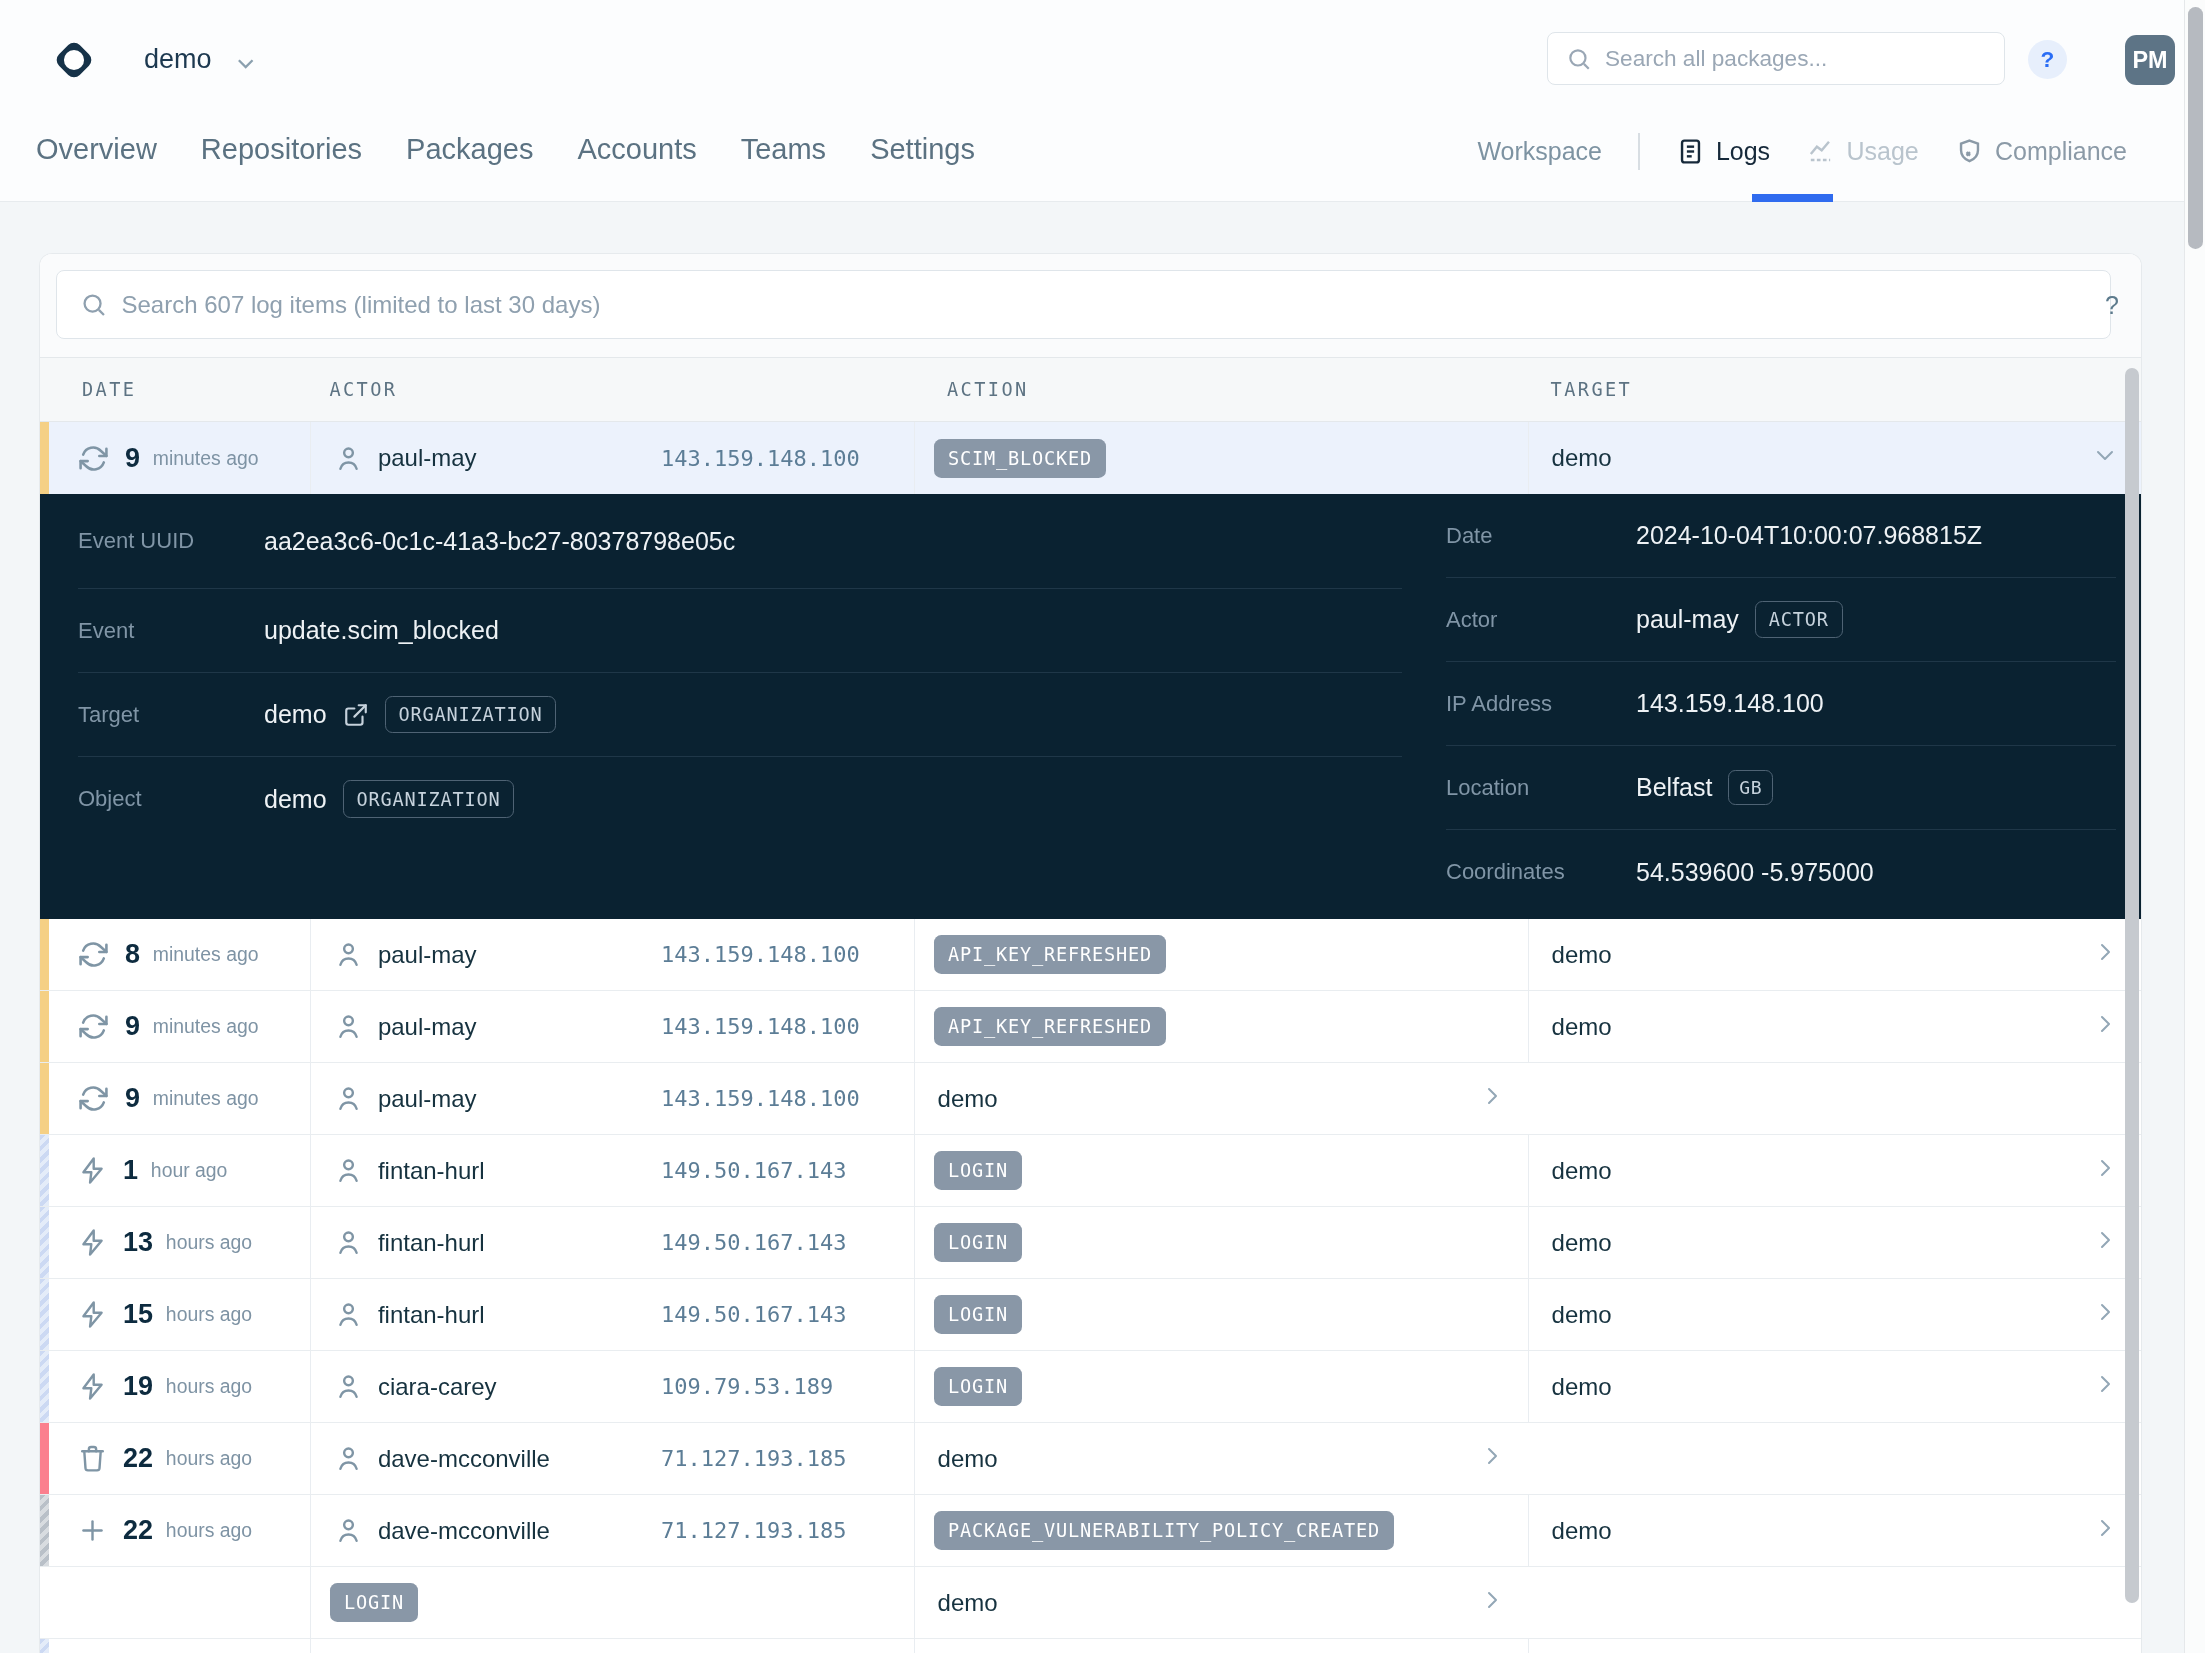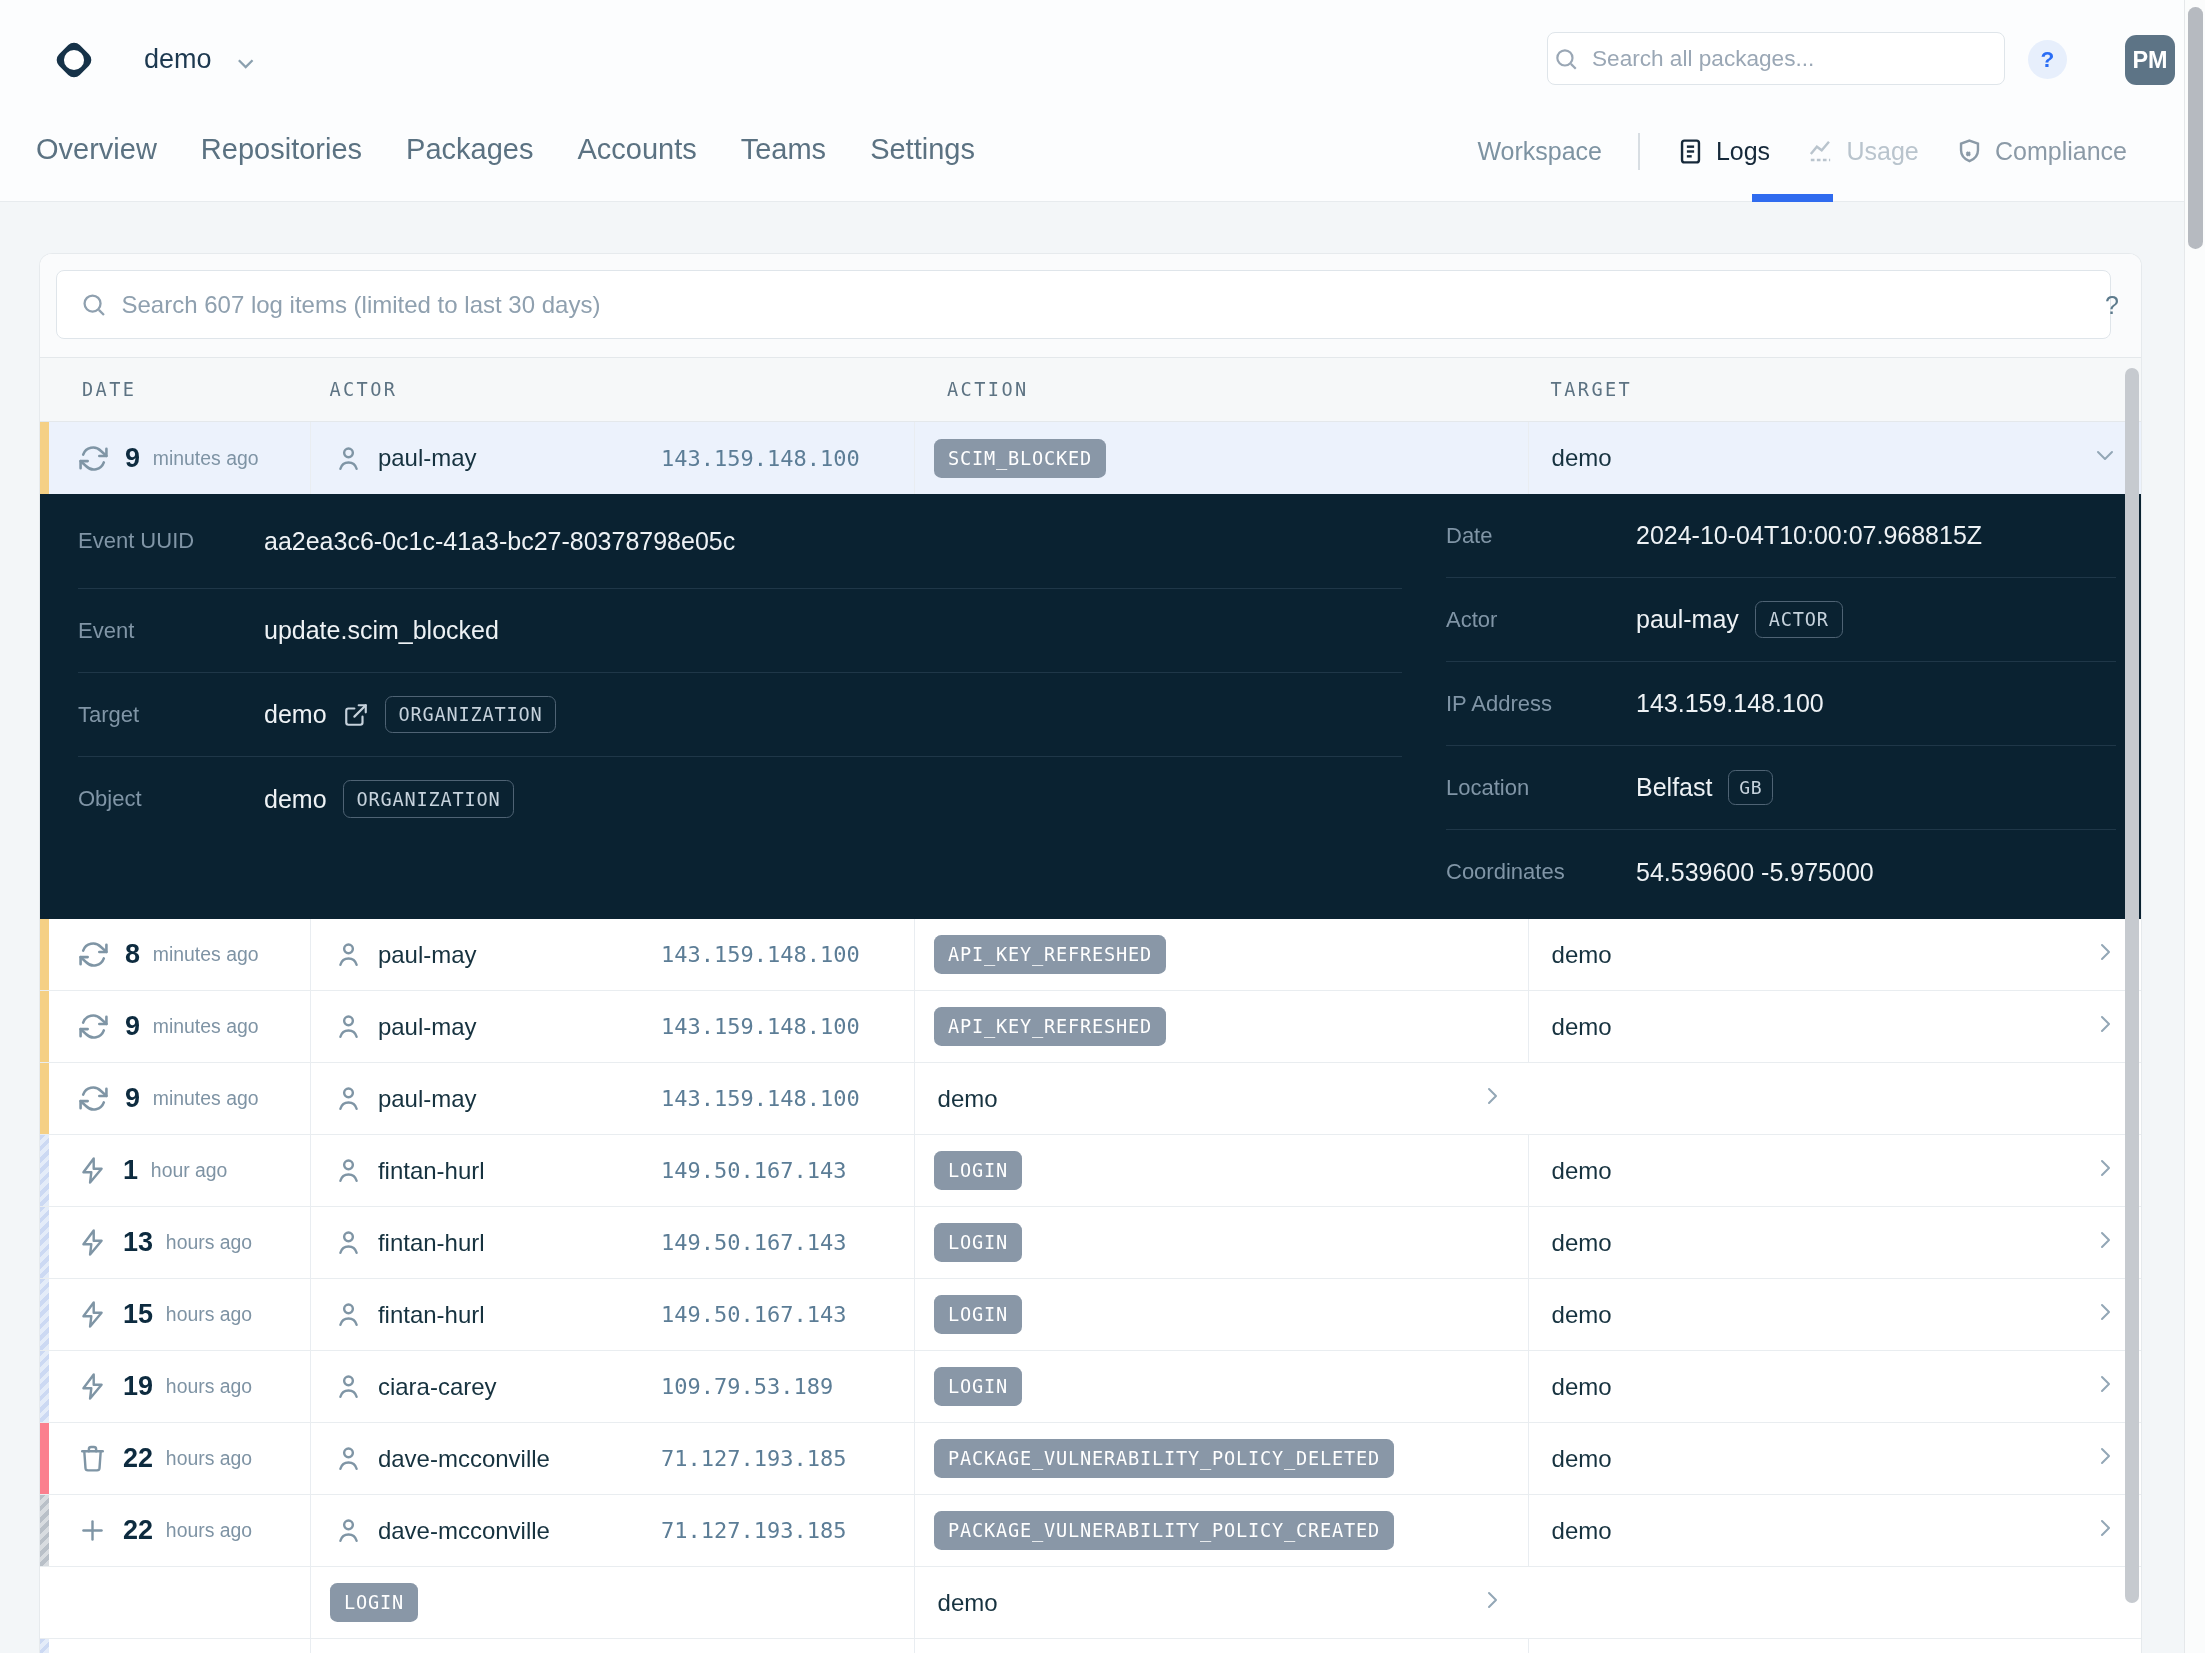--- a/index.html
+++ b/index.html
@@ -17,21 +17,21 @@
     position:absolute; top:0; left:0; width:2184px; height:202px;
     background:#fcfdfe; border-bottom:1.6px solid #e7ebee; z-index:2;
   }
   .topbar-row1 { position:absolute; top:0; left:0; right:0; height:119px; }
   .logo { position:absolute; left:48px; top:34px; width:52px; height:52px; }
   .org-name { position:absolute; left:144px; top:44px; font-size:27px; font-weight:500; color:#1d3950; }
   .org-chevron { position:absolute; left:232px; top:50px; color:#8ba0af; }
   .global-search {
     position:absolute; left:1547px; top:32px; width:458px; height:53px;
     background:#fff; border:1.6px solid #dfe5ea; border-radius:8px;
-    display:flex; align-items:center; gap:13px; padding:0 5px; cursor:text;
+    display:flex; align-items:center; gap:13px; padding:0 18px; cursor:text;
   }
   .global-search .ph { color:#9aa7b5; font-size:22.6px; }
   .help-bubble {
     position:absolute; left:2028px; top:40px; width:39px; height:39px; border-radius:50%;
     background:#e7effc; color:#2a6df5; font-size:22.6px; font-weight:bold;
     display:flex; align-items:center; justify-content:center; cursor:pointer;
   }
   .avatar {
     position:absolute; left:2125px; top:35px; width:50px; height:50px; border-radius:11.3px;
     background:#5d7486; color:#fff; font-size:23.4px; font-weight:bold;
@@ -575,23 +575,20 @@
     <div class="cell c-actor">
       <span class="row-icon">
               <svg width="29" height="29" viewBox="0 0 24 24" fill="none" stroke="currentColor" stroke-width="2" stroke-linecap="round" stroke-linejoin="round">
                 <circle cx="12" cy="7.3" r="3.6"></circle>
                 <path d="M5.3 20.5c.9-3.1 3.5-5.2 6.7-5.2s5.8 2.1 6.7 5.2"></path>
               </svg>
             </span>
       <span class="actor-name">dave-mcconville</span>
       <span class="actor-ip mono">71.127.193.185</span>
     </div>
-    <div class="cell c-action">
-      <span class="action-badge">PACKAGE_VULNERABILITY_POLICY_DELETED</span>
-    </div>
     <div class="cell c-target">
       <span>demo</span>
       <span class="row-chevron"><svg width="24" height="24" viewBox="0 0 24 24" fill="none" stroke="currentColor" stroke-width="2" stroke-linecap="round" stroke-linejoin="round">
                 <polyline points="9 5 16 12 9 19"></polyline>
               </svg></span>
     </div>
   </div>
 
   <div class="log-row grid-cols">
     <div class="stripe gray"></div>

